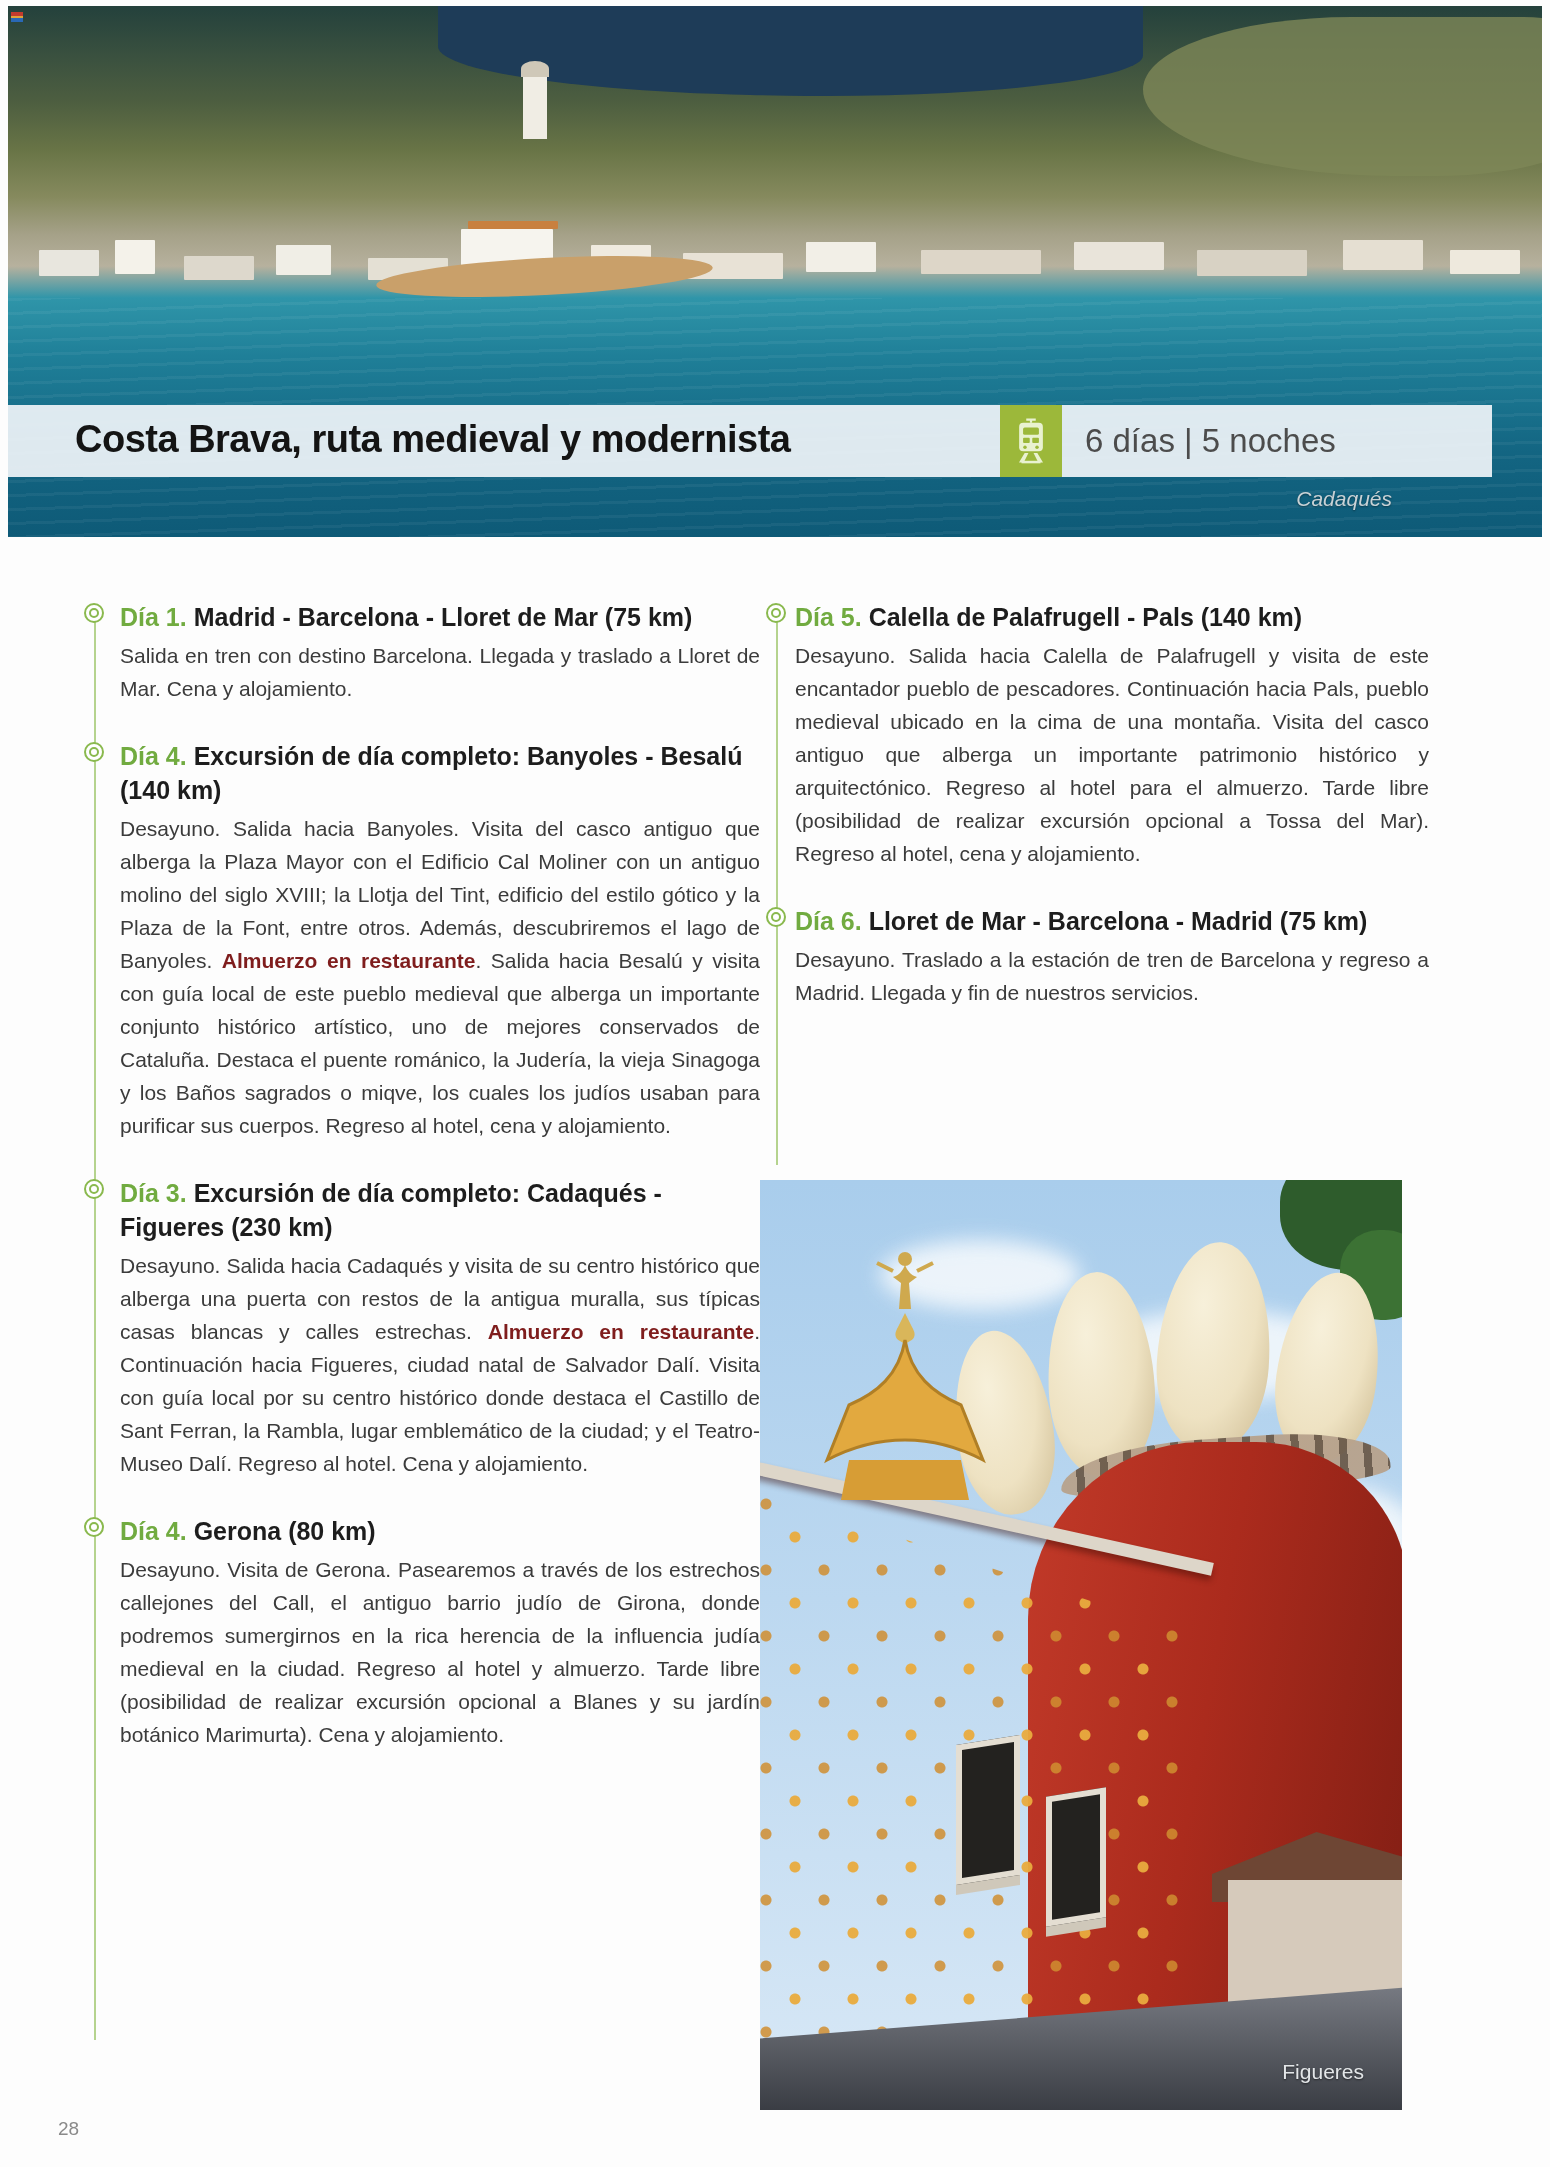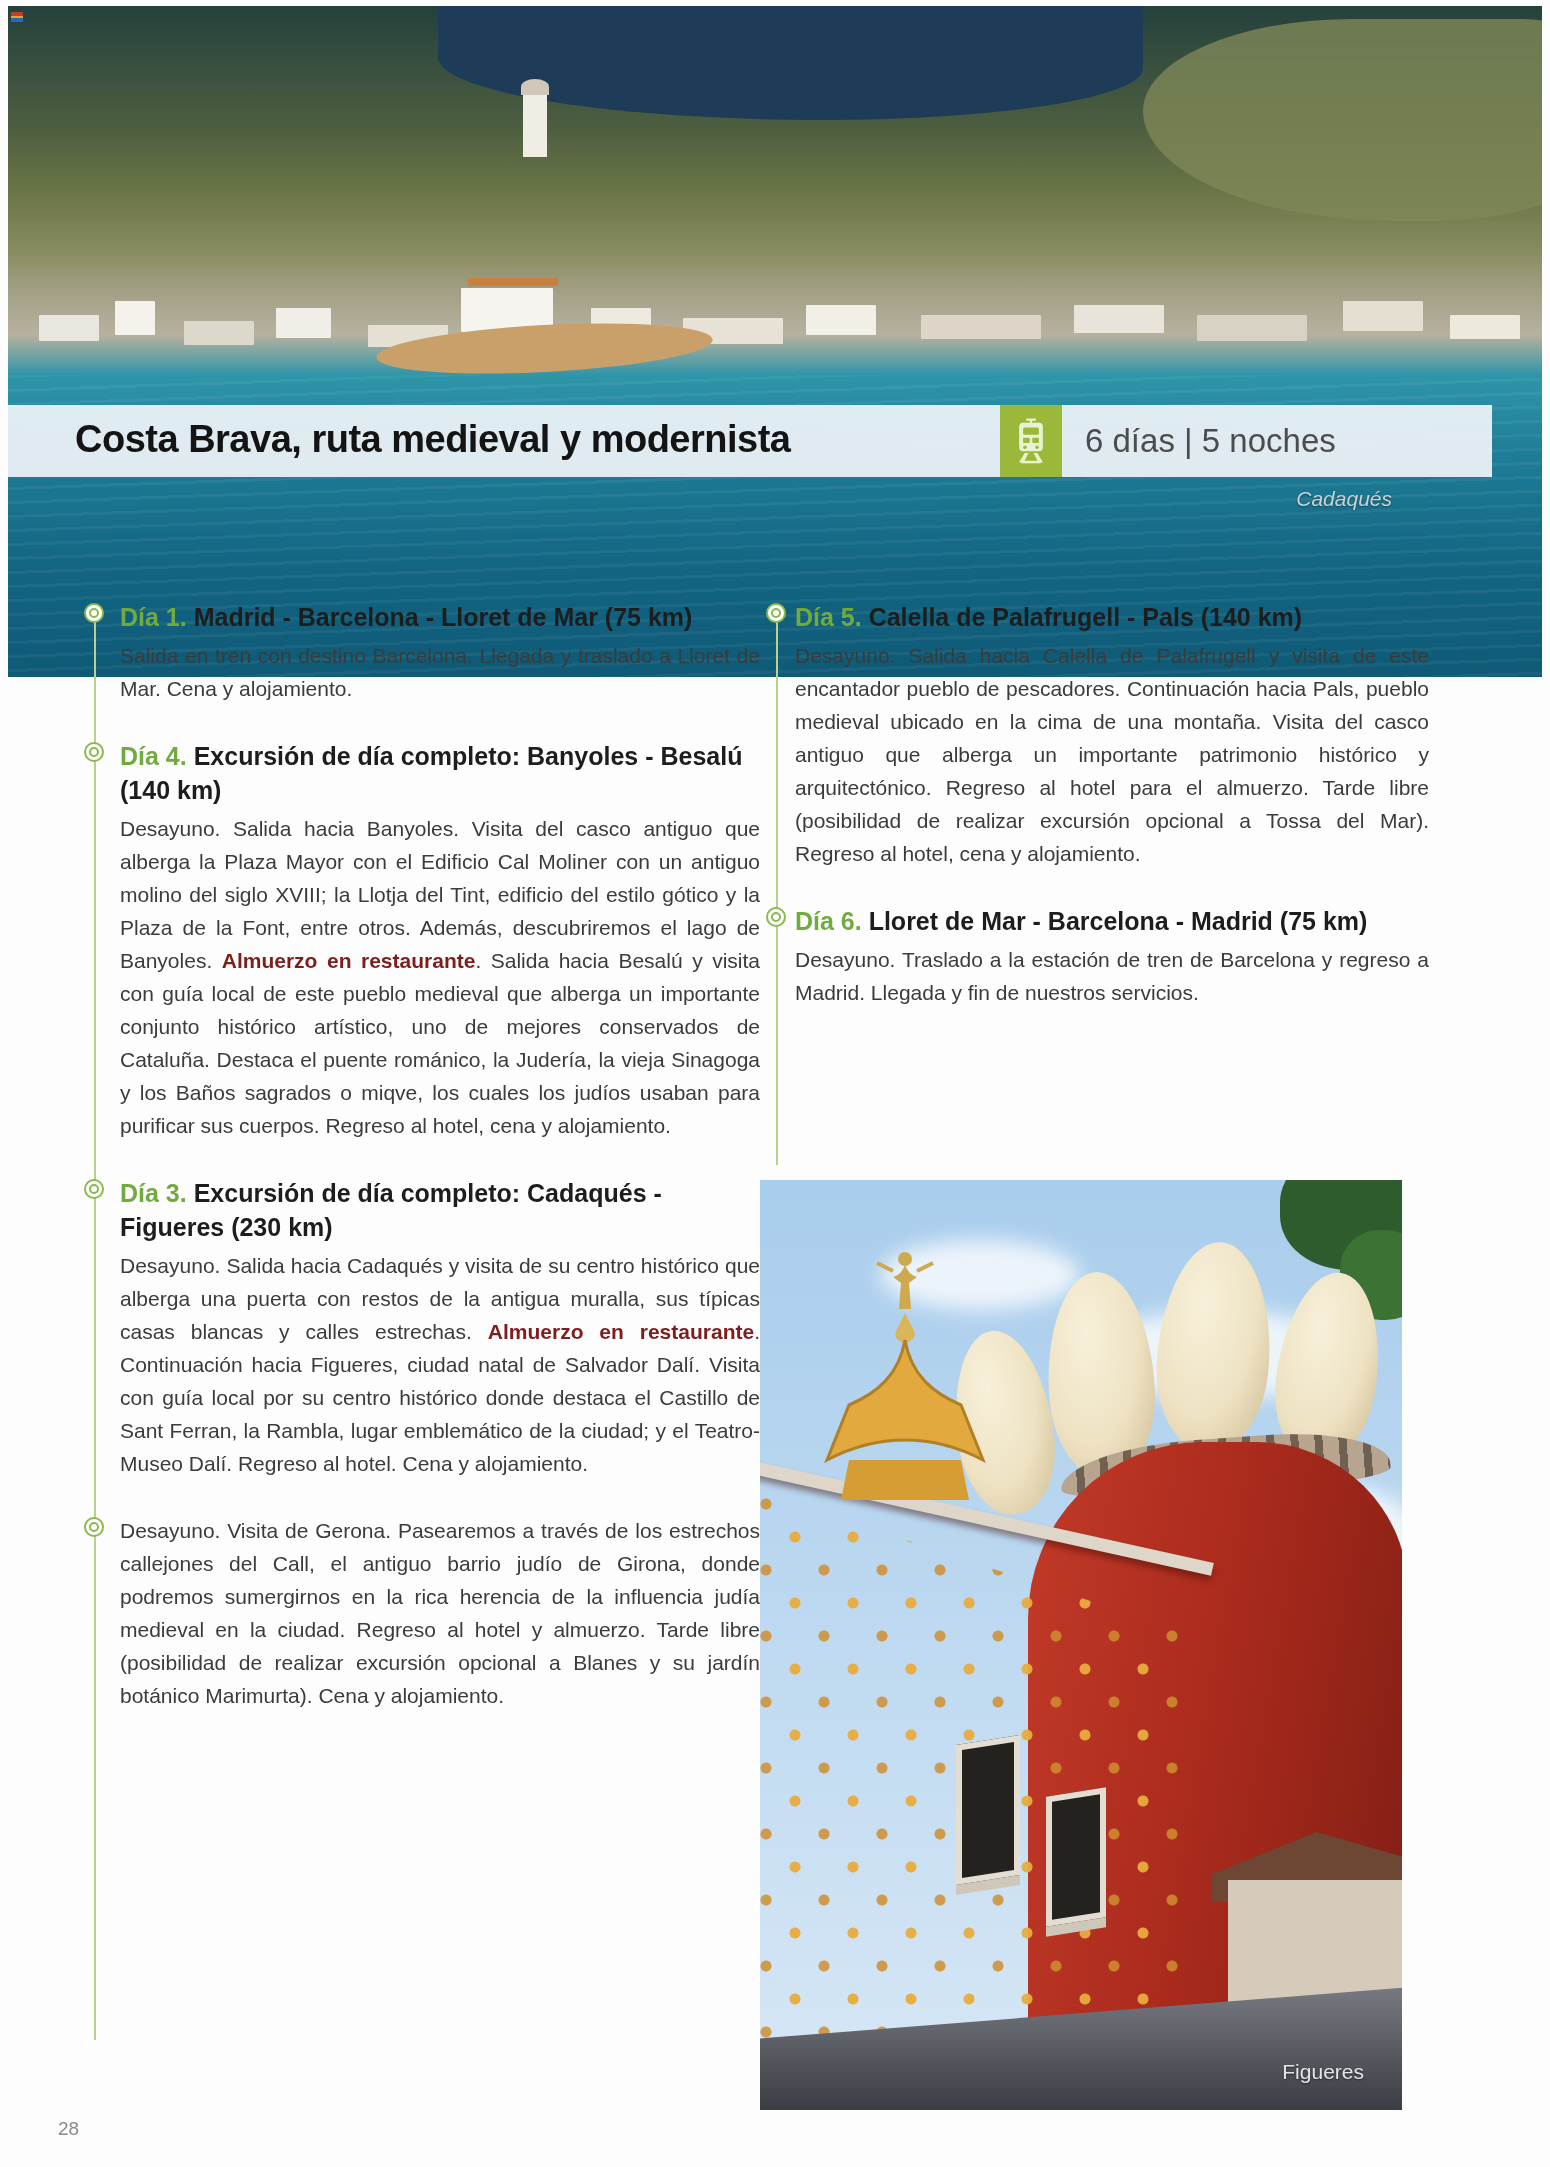--- a/index.html
+++ b/index.html
@@ -1,19 +1,19 @@
 <!DOCTYPE html>
 <html><head>
 <meta charset="utf-8">
 <style>
   html,body{margin:0;padding:0;background:#ffffff;}
   .page{position:relative;width:1550px;height:2167px;background:#fdfdfd;overflow:hidden;
         font-family:"Liberation Sans", sans-serif;}
   
-  .hero{position:absolute;left:8px;top:6px;width:1534px;height:671px;overflow:hidden;
+  .hero{position:absolute;left:8px;top:6px;width:1534px;height:531px;overflow:hidden;
     background:linear-gradient(180deg,#24413c 0%,#39503f 9%,#4d5e40 18%,#687446 27%,
       #868a5e 36%,#a5a188 43%,#b7b19e 49%,#2f95a9 55%,#1f7f98 66%,#136582 84%,#0e5a77 100%);}
   .navy-sea{position:absolute;left:28%;top:0;width:46%;height:17%;background:#1e3c58;
     border-radius:0 0 45% 55%;}
   .sun-hill{position:absolute;right:-4%;top:2%;width:30%;height:30%;background:#7e8757;
     border-radius:50% 20% 40% 60%;opacity:.8;}
   .beach{position:absolute;left:24%;top:47.5%;width:22%;height:7%;background:#c9a06a;
     border-radius:50%;transform:rotate(-3deg);}
   .bld{position:absolute;border-radius:1px;}
   .sea-streaks{position:absolute;left:0;top:55%;width:100%;height:45%;
@@ -149,20 +149,21 @@
     </div>
 
     <div class="day">
       <span class="bullet"></span>
       <div class="day-heading"><span class="day-label">Día 3. </span><span class="day-title">Excursión de día completo: Cadaqués - Figueres (230 km)</span></div>
       <p class="day-body"><span>Desayuno. Salida hacia Cadaqués y visita de su centro histórico que alberga una puerta con restos de la antigua muralla, sus típicas casas blancas y calles estrechas. </span><span class="b">Almuerzo en restaurante</span><span>. Continuación hacia Figueres, ciudad natal de Salvador Dalí. Visita con guía local por su centro histórico donde destaca el Castillo de Sant Ferran, la Rambla, lugar emblemático de la ciudad; y el Teatro- Museo Dalí. Regreso al hotel. Cena y alojamiento.</span></p>
     </div>
 
     <div class="day">
       <span class="bullet"></span>
+      <div class="day-heading"><span class="day-label">Día 4. </span><span class="day-title">Gerona (80 km)</span></div>
       <p class="day-body"><span>Desayuno. Visita de Gerona. Pasearemos a través de los estrechos callejones del Call, el antiguo barrio judío de Girona, donde podremos sumergirnos en la rica herencia de la influencia judía medieval en la ciudad. Regreso al hotel y almuerzo. Tarde libre (posibilidad de realizar excursión opcional a Blanes y su jardín botánico Marimurta). Cena y alojamiento.</span></p>
     </div>
   </div>
   <div class="col col-right">
     <div class="day">
       <span class="bullet"></span>
       <div class="day-heading"><span class="day-label">Día 5. </span><span class="day-title">Calella de Palafrugell - Pals (140 km)</span></div>
       <p class="day-body"><span>Desayuno. Salida hacia Calella de Palafrugell y visita de este encantador pueblo de pescadores. Continuación hacia Pals, pueblo medieval ubicado en la cima de una montaña. Visita del casco antiguo que alberga un importante patrimonio histórico y arquitectónico. Regreso al hotel para el almuerzo. Tarde libre (posibilidad de realizar excursión opcional a Tossa del Mar). Regreso al hotel, cena y alojamiento.</span></p>
     </div>
 

